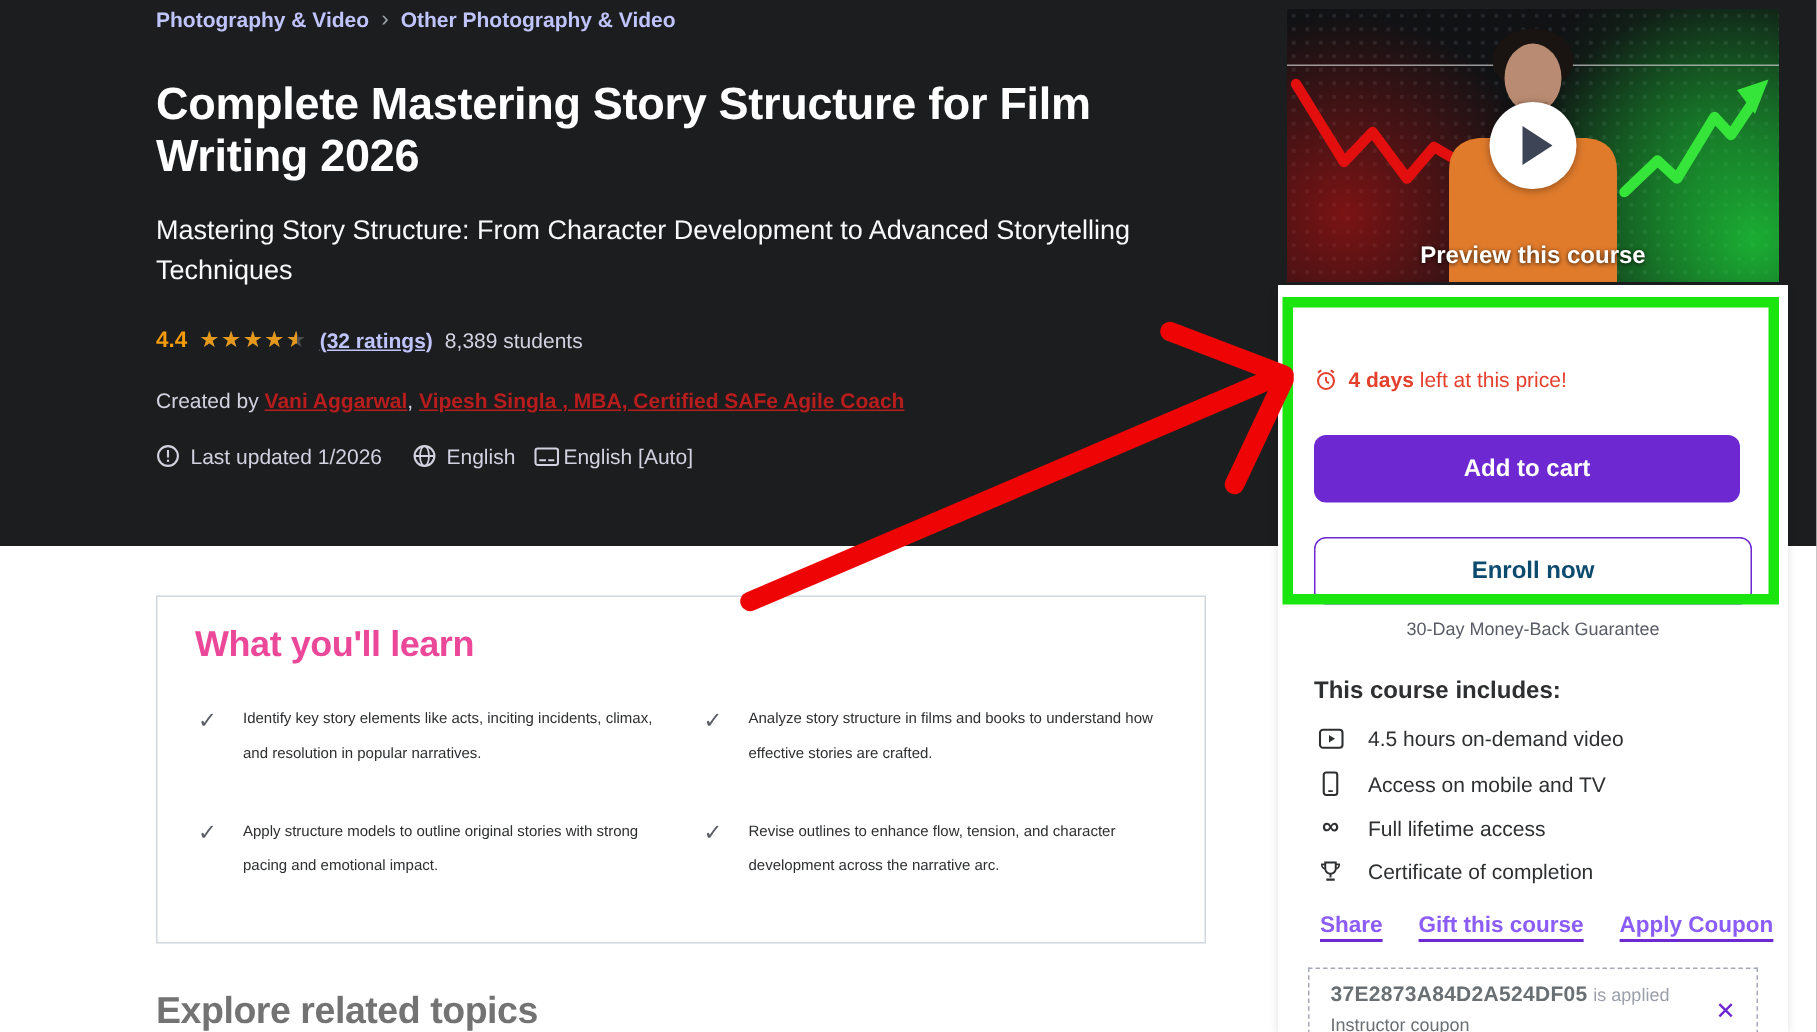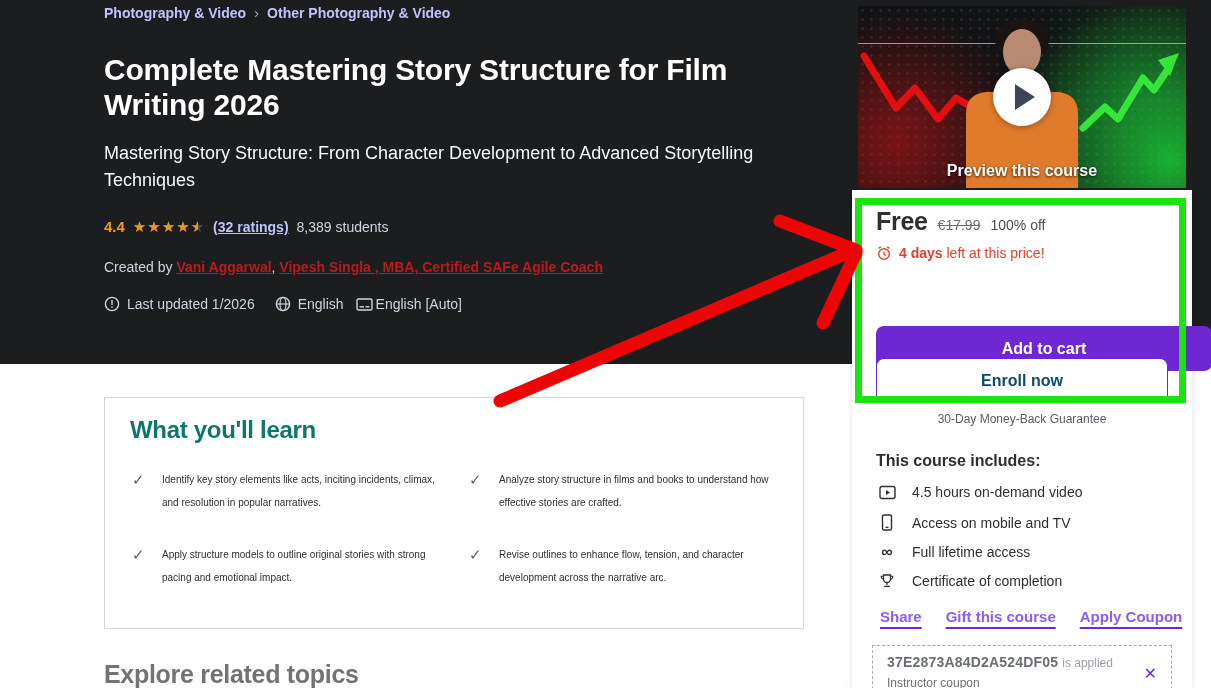--- a/index.html
+++ b/index.html
@@ -22,21 +22,21 @@
   .ratings-link{color:#c0c4fc;font-weight:bold;text-decoration:underline;cursor:pointer;}
   .created-row{position:absolute;left:104px;top:259px;font-size:14px;color:#d1d2e0;}
   .created-row a{color:#b91c1c;font-weight:bold;text-decoration:underline;cursor:pointer;}
   .meta-row{position:absolute;left:104px;top:296px;display:flex;align-items:center;gap:10px;font-size:14px;color:#d1d2e0;}
   .meta-item{display:flex;align-items:center;gap:7px;}
   .meta-item + .meta-item{margin-left:10px;}
   .micon{display:inline-flex;}
 
   
   .learn-card{position:absolute;left:104px;top:397px;width:700px;height:232px;background:#fff;border:1px solid #d1d7dc;box-sizing:border-box;}
-  .learn-title{position:absolute;left:25px;top:18px;font-size:24px;font-weight:bold;color:#0f766e;letter-spacing:-0.3px;}
+  .learn-title{position:absolute;left:25px;top:18px;font-size:24px;font-weight:bold;color:#ec4899;letter-spacing:-0.3px;}
   .learn-item{position:absolute;font-size:10px;line-height:22.5px;color:#2d2f31;}
   .check{position:absolute;font-size:15px;color:#5a5e66;}
 
   .related-title{position:absolute;left:104px;top:660px;font-size:25px;font-weight:bold;color:#737373;letter-spacing:-0.3px;}
 
   
   .side-video{position:absolute;left:858px;top:6px;width:328px;height:182px;overflow:hidden;cursor:pointer;
     background:
       radial-gradient(circle at 12% 75%, rgba(210,20,20,.55), rgba(210,20,20,0) 42%),
       radial-gradient(circle at 95% 85%, rgba(30,220,60,.75), rgba(30,220,60,0) 48%),
@@ -47,21 +47,21 @@
   .play-circle{position:absolute;left:135px;top:62px;width:58px;height:58px;border-radius:50%;background:#fff;display:flex;align-items:center;justify-content:center;box-shadow:0 1px 6px rgba(0,0,0,.35);cursor:pointer;}
   .play-tri{width:0;height:0;border-left:20px solid #3d4455;border-top:13px solid transparent;border-bottom:13px solid transparent;margin-left:6px;}
   .preview-label{position:absolute;left:0;bottom:8px;width:100%;text-align:center;color:#fff;font-weight:bold;font-size:16px;text-shadow:0 1px 3px rgba(0,0,0,.8);}
   .side-body{position:absolute;left:852px;top:190px;width:340px;height:498px;background:#fff;box-shadow:0 2px 6px rgba(0,0,0,.12);}
   .price-row{position:absolute;left:24px;top:17px;display:flex;align-items:baseline;gap:10px;}
   .price-current{font-size:25px;font-weight:bold;color:#2d2f31;letter-spacing:-0.3px;}
   .price-original{font-size:14px;color:#6a6f73;text-decoration:line-through;}
   .price-discount{font-size:14px;color:#4a4e57;}
   .urgency-row{position:absolute;left:24px;top:55px;display:flex;align-items:center;gap:7px;font-size:14px;color:#e5402e;}
   .urgency-row b{font-weight:bold;}
-  .btn-cart{position:absolute;left:24px;top:100px;width:336px;height:45px;background:#6d28d2;color:#fff;font-family:"Liberation Sans",sans-serif;font-size:16px;font-weight:bold;border:none;border-radius:8px;cursor:pointer;margin-top:36px;}
+  .btn-cart{position:absolute;left:24px;top:100px;width:284px;height:45px;background:#6d28d2;color:#fff;font-family:"Liberation Sans",sans-serif;font-size:16px;font-weight:bold;border:none;border-radius:8px;cursor:pointer;}
   .btn-enroll{position:absolute;left:24px;top:156px;width:292px;height:45px;background:#fff;color:#0c4a6e;font-family:"Liberation Sans",sans-serif;font-size:16px;font-weight:bold;border:1px solid #6d28d2;border-radius:8px;box-sizing:border-box;cursor:pointer;margin-top:12px;}
   .guarantee{position:absolute;left:0;top:222px;width:100%;text-align:center;font-size:12px;color:#595c66;}
   .includes-title{position:absolute;left:24px;top:262px;font-size:16px;font-weight:bold;color:#2d2f31;}
   .inc-item{position:absolute;left:26px;display:flex;align-items:center;gap:16px;font-size:14px;color:#2d2f31;}
   .inc-icon{display:inline-flex;width:18px;justify-content:center;color:#2d2f31;}
   .side-links{position:absolute;left:28px;top:418px;display:flex;gap:24px;font-size:15px;font-weight:bold;color:#2d2f31;}
   .side-links a{color:#8b5cf6;text-decoration:underline;text-decoration-color:#6d28d2;text-decoration-thickness:2px;text-underline-offset:5px;cursor:pointer;}
   .coupon-box{position:absolute;left:20px;top:455px;width:300px;height:60px;border:1px dashed #a6a9b8;box-sizing:border-box;padding:8px 14px;}
   .coupon-line1{font-size:14px;color:#6a6f73;}
   .coupon-code{font-weight:bold;letter-spacing:.2px;}
@@ -159,25 +159,20 @@
       <rect x="154" y="62" width="20" height="16" fill="#a87a62"></rect>
       <path d="M108 182 L108 108 Q108 88 128 86 L200 86 Q220 88 220 108 L220 182 Z" fill="#e07b2c"></path>
     </svg>
     <div class="play-circle">
       <div class="play-tri"></div>
     </div>
     <div class="preview-label">Preview this course</div>
   </div>
 
   <div class="side-body">
-    <div class="price-row">
-      <span class="price-current">Free</span>
-      <span class="price-original">€17.99</span>
-      <span class="price-discount">100% off</span>
-    </div>
     <div class="urgency-row">
       <span style="display:inline-flex;">
         <svg width="16" height="16" viewBox="0 0 16 16" fill="none">
             <circle cx="8" cy="9" r="5.3" stroke="#e5402e" stroke-width="1.4"></circle>
             <line x1="8" y1="6.4" x2="8" y2="9.2" stroke="#e5402e" stroke-width="1.3"></line>
             <line x1="8" y1="9.2" x2="10" y2="10.4" stroke="#e5402e" stroke-width="1.3"></line>
             <line x1="2.8" y1="3.4" x2="4.8" y2="1.8" stroke="#e5402e" stroke-width="1.4"></line>
             <line x1="13.2" y1="3.4" x2="11.2" y2="1.8" stroke="#e5402e" stroke-width="1.4"></line>
           </svg>
       </span>

